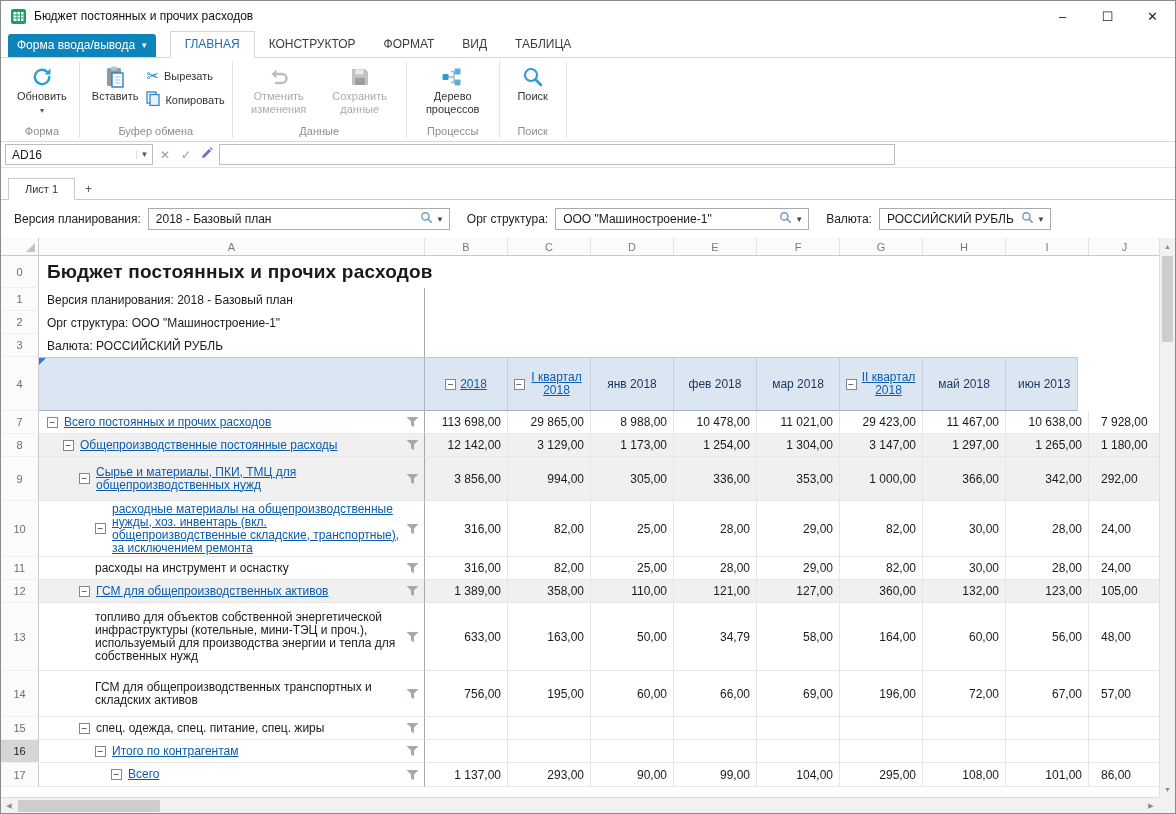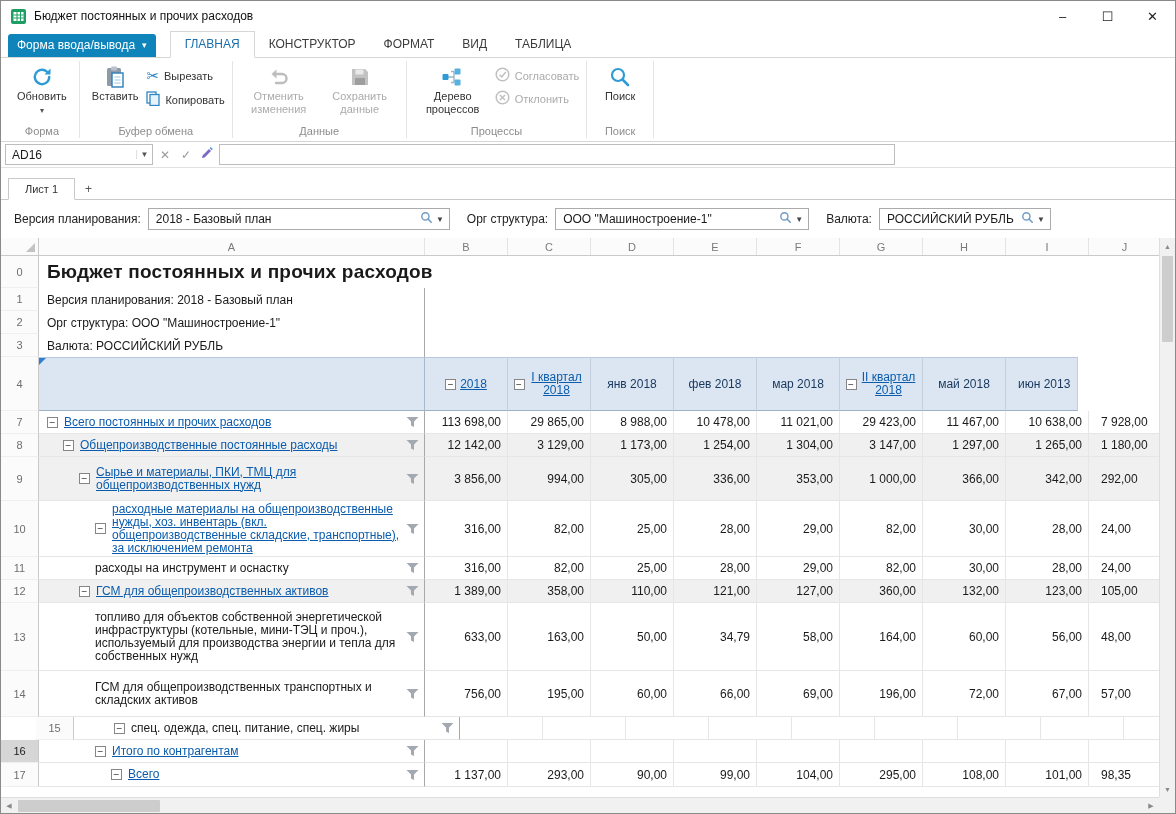--- a/index.html
+++ b/index.html
@@ -237,40 +237,20 @@
         <span class="icon">
           <svg width="24" height="24" viewBox="0 0 24 24">
               <path d="M7 12h6M13 6.5h-3M13 17.5h-3M13 6.5v11" fill="none" stroke="#9bb6c9" stroke-width="1.4"></path>
               <rect x="1.5" y="9" width="6" height="6" rx="1" fill="#2e9bd6"></rect>
               <rect x="13.5" y="3.5" width="6" height="6" rx="1" fill="#57b0dd"></rect>
               <rect x="13.5" y="14.5" width="6" height="6" rx="1" fill="#57b0dd"></rect>
             </svg>
         </span>
         <span>Дерево процессов</span>
       </div>
-      <div class="small-btns">
-        <div class="small-btn disabled">
-          <span>
-            <svg width="15" height="15" viewBox="0 0 15 15">
-                <circle cx="7.5" cy="7.5" r="6.3" fill="none" stroke="#c0c0c0" stroke-width="1.5"></circle>
-                <path d="M4.5 7.7 6.8 10l4-5" fill="none" stroke="#c0c0c0" stroke-width="1.5"></path>
-              </svg>
-          </span>
-          <span>Согласовать</span>
-        </div>
-        <div class="small-btn disabled">
-          <span>
-            <svg width="15" height="15" viewBox="0 0 15 15">
-                <circle cx="7.5" cy="7.5" r="6.3" fill="none" stroke="#c0c0c0" stroke-width="1.5"></circle>
-                <path d="M5 5l5 5M10 5l-5 5" stroke="#c0c0c0" stroke-width="1.5"></path>
-              </svg>
-          </span>
-          <span>Отклонить</span>
-        </div>
-      </div>
     </div>
     <div class="rgroup-label">Процессы</div>
   </div>
   <div class="rgroup-divider"></div>
 
   <div class="rgroup">
     <div class="rgroup-buttons">
       <div class="big-btn">
         <span class="icon">
           <svg width="24" height="24" viewBox="0 0 24 24">
@@ -554,21 +534,21 @@
           <div class="dcell" style="width: 83px;">756,00</div>
           <div class="dcell" style="width: 83px;">195,00</div>
           <div class="dcell" style="width: 83px;">60,00</div>
           <div class="dcell" style="width: 83px;">66,00</div>
           <div class="dcell" style="width: 83px;">69,00</div>
           <div class="dcell" style="width: 83px;">196,00</div>
           <div class="dcell" style="width: 83px;">72,00</div>
           <div class="dcell" style="width: 83px;">67,00</div>
           <div class="dcell cut" style="width: 72px;">57,00</div>
         </div>
-        <div class="grow" style="height: 23px; padding-left: 35px;">
+        <div class="grow" style="height: 23px;">
           <div class="rownum">15</div>
           <div class="dcellA" style="padding-left: 40px;">
             <span class="cbox">−</span>
             <span class="dlabel">спец. одежда, спец. питание, спец. жиры</span>
             <span class="funnel"><svg width="13" height="12" viewBox="0 0 13 12">
                 <path d="M0.5 1h12L8 5.6V11L5 9.4V5.6L0.5 1z" fill="#a3a9b0"></path>
               </svg></span>
           </div>
           <div class="dcell" style="width: 83px;"></div>
           <div class="dcell" style="width: 83px;"></div>
@@ -609,21 +589,21 @@
               </svg></span>
           </div>
           <div class="dcell" style="width: 83px;">1 137,00</div>
           <div class="dcell" style="width: 83px;">293,00</div>
           <div class="dcell" style="width: 83px;">90,00</div>
           <div class="dcell" style="width: 83px;">99,00</div>
           <div class="dcell" style="width: 83px;">104,00</div>
           <div class="dcell" style="width: 83px;">295,00</div>
           <div class="dcell" style="width: 83px;">108,00</div>
           <div class="dcell" style="width: 83px;">101,00</div>
-          <div class="dcell cut" style="width: 72px;">98,35</div>
+          <div class="dcell cut" style="width: 72px;">86,00</div>
         </div>
       </div>
   </div>
 
   <div class="vscroll">
     <div class="sarrow">▲</div>
     <div class="vtrack">
         <div class="vthumb"></div>
       </div>
     <div class="sarrow bottom">▼</div>

